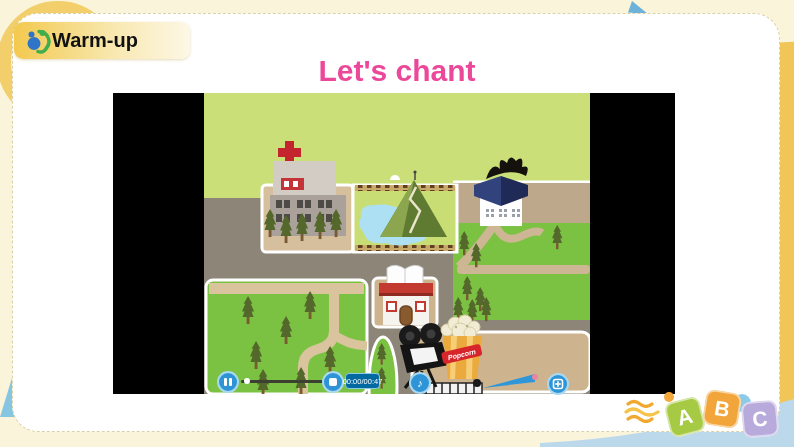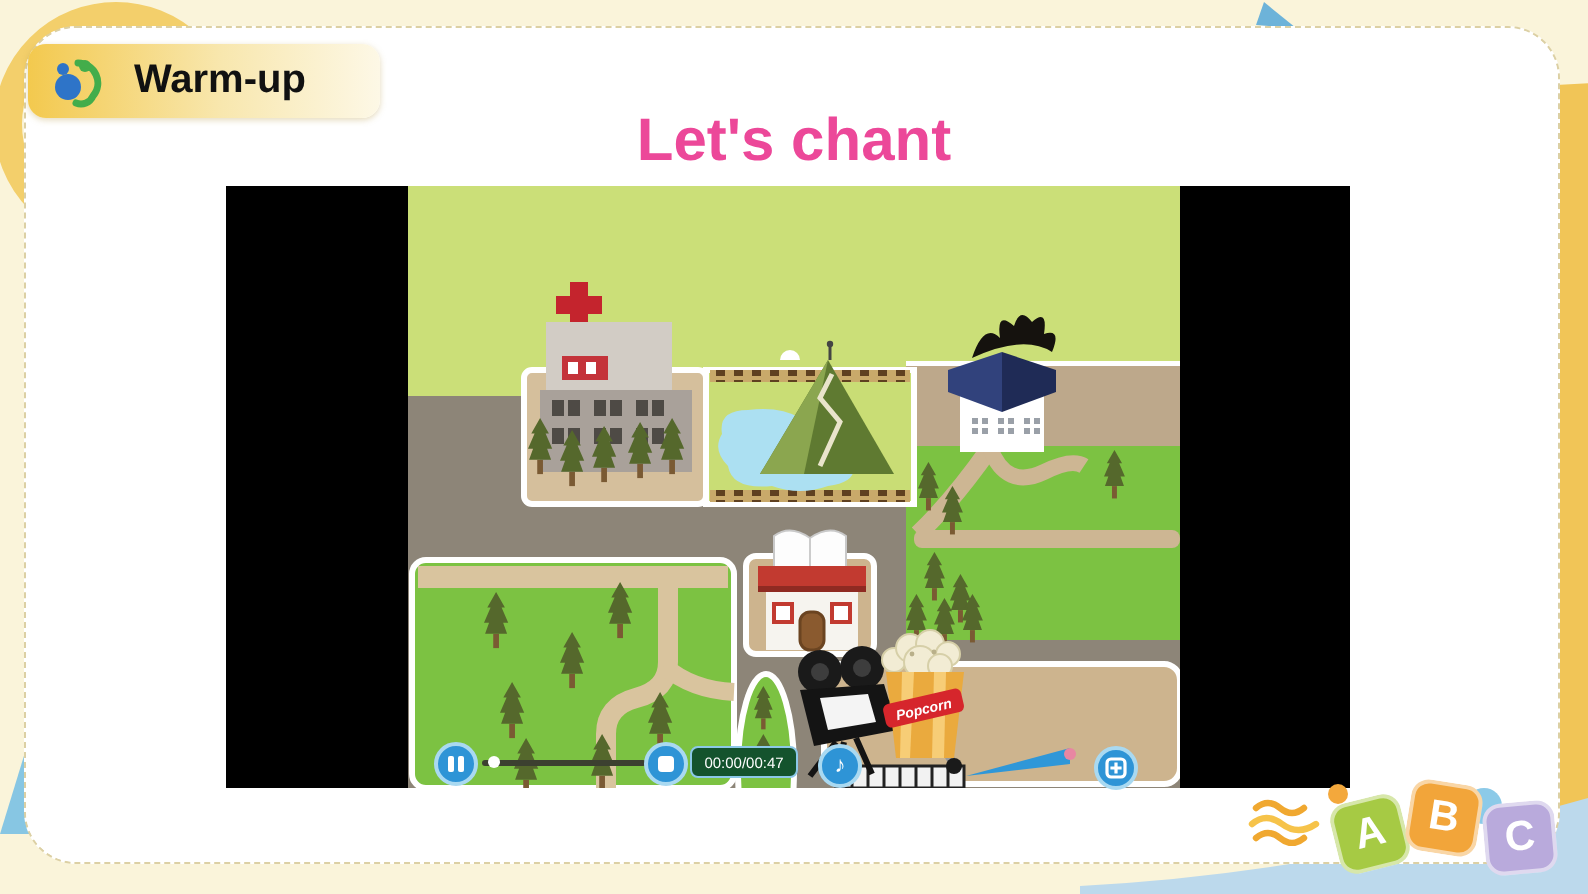--- a/index.html
+++ b/index.html
@@ -16,39 +16,39 @@
         clip-path:polygon(46% 0,100% 100%,0 100%);z-index:0;}
   .blue-band{position:absolute;left:540px;top:393px;width:254px;height:54px;z-index:0;}
   
   .card{position:absolute;left:12px;top:13px;width:768px;height:419px;background:#ffffff;
         border:1.5px dashed #dcd0a4;border-radius:26px;z-index:1;box-sizing:border-box;}
   
   .badge{position:absolute;left:14px;top:22px;width:176px;height:37px;border-radius:9px;z-index:2;
         background:linear-gradient(90deg,#f3c94e 0%,#f8e7ae 55%,#fdf8e6 100%);
         display:flex;align-items:center;box-shadow:0 1px 3px rgba(180,150,60,.35);}
   .badge svg{margin-left:11px;}
-  .badge-label{margin-left:16px;font-size:20px;font-weight:bold;color:#111;}
+  .badge-label{margin-left:1px;font-size:20px;font-weight:bold;color:#111;}
   
   .title{position:absolute;left:0;top:40px;width:768px;text-align:center;font-size:30px;
         font-weight:bold;color:#ec4899;z-index:2;letter-spacing:0px;}
   
   .video{position:absolute;left:113px;top:93px;width:562px;height:301px;background:#000;z-index:2;}
   .video svg.map{position:absolute;left:91px;top:0;}
   
   .pbtn{position:absolute;width:22px;height:22px;border-radius:50%;background:#2e94d6;
         border:2px solid #a9d9f1;box-sizing:border-box;display:flex;align-items:center;
         justify-content:center;color:#fff;z-index:4;}
   .pbtn .bar{display:inline-block;width:2.6px;height:8px;background:#fff;border-radius:1px;margin:0 1.1px;}
   .pbtn .sq{display:inline-block;width:7.5px;height:7.5px;background:#fff;border-radius:2px;}
   .pbtn .note{font-size:11px;line-height:1;}
   .progress-line{position:absolute;left:128px;top:287px;width:82px;height:3px;background:#3c4030;
         border-radius:2px;z-index:4;}
   .progress-dot{position:absolute;left:131px;top:285px;width:6px;height:6px;border-radius:50%;
         background:#fff;z-index:5;}
-  .time-box{position:absolute;left:232px;top:280px;width:54px;height:16px;background:#14532d;
+  .time-box{position:absolute;left:232px;top:280px;width:35px;height:16px;background:#0369a1;
         border:1px solid #8cc8e8;border-radius:4px;color:#fff;font-size:7.5px;display:flex;
         align-items:center;justify-content:center;z-index:4;box-sizing:border-box;}
   
   .waves{position:absolute;left:624px;top:399px;z-index:3;}
   .dot{position:absolute;border-radius:50%;z-index:3;}
   .block{position:absolute;width:36px;height:36px;border-radius:9px;z-index:4;display:flex;
         align-items:center;justify-content:center;color:#fff;font-size:21px;font-weight:bold;
         border:2px solid rgba(255,255,255,.55);box-sizing:border-box;}
   .blue-circle{position:absolute;left:733px;top:394px;width:18px;height:18px;border-radius:50%;
         background:#8ccae8;z-index:3;}

